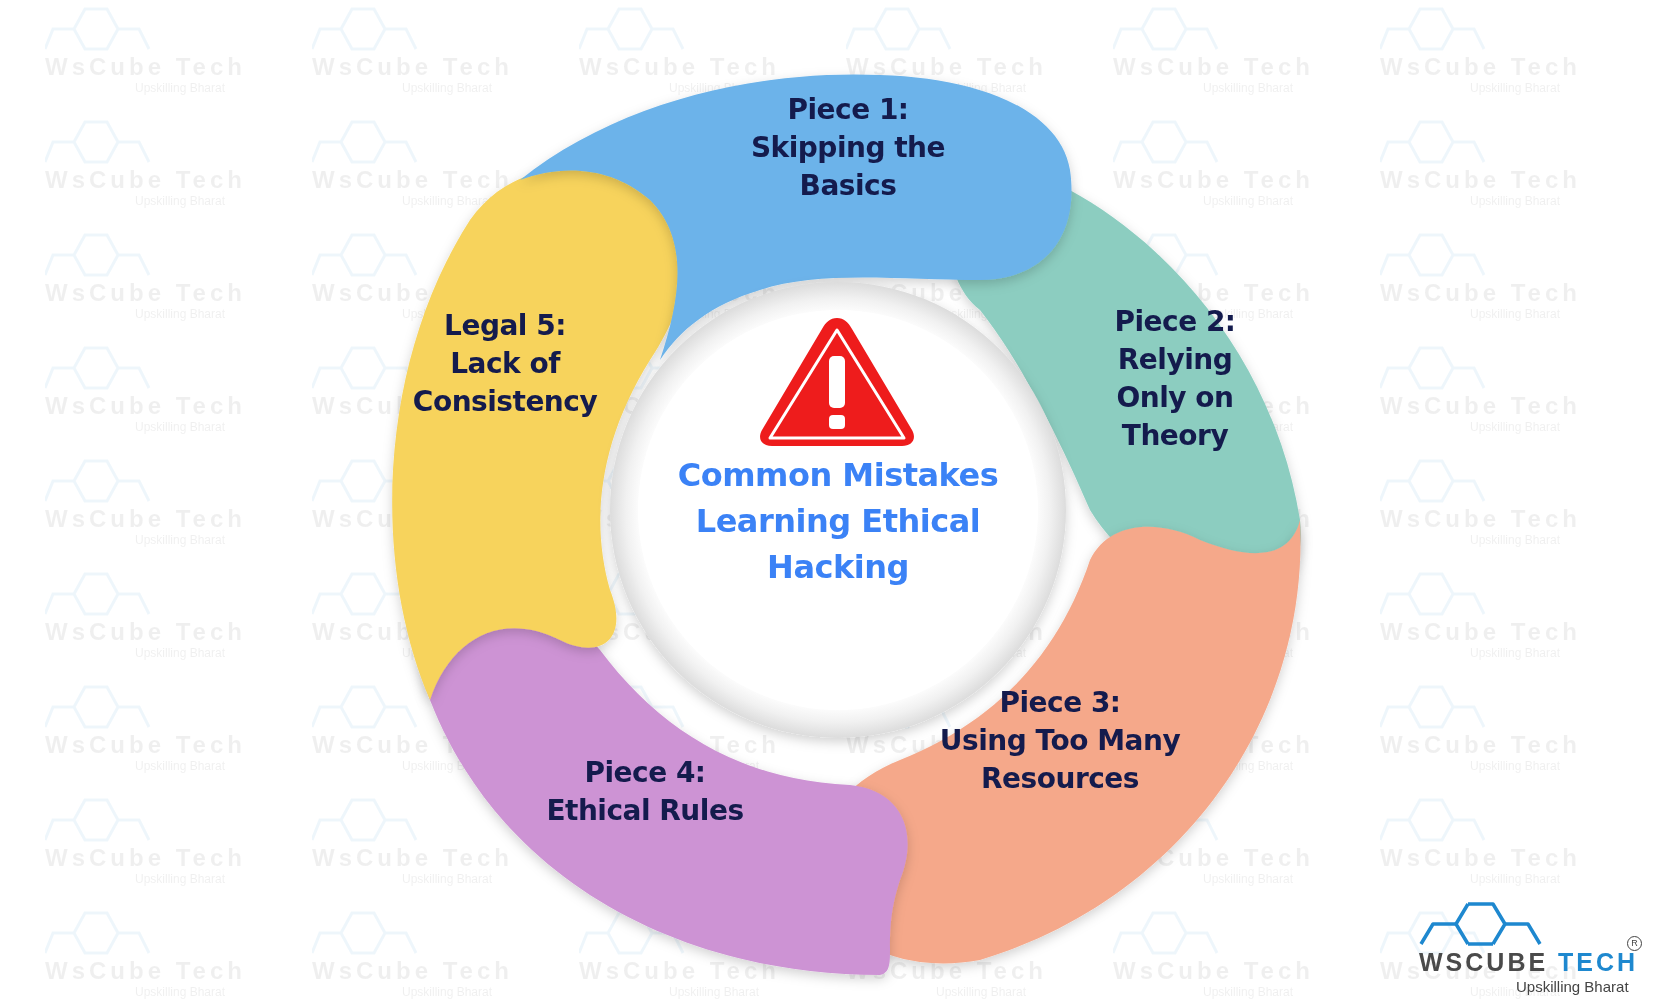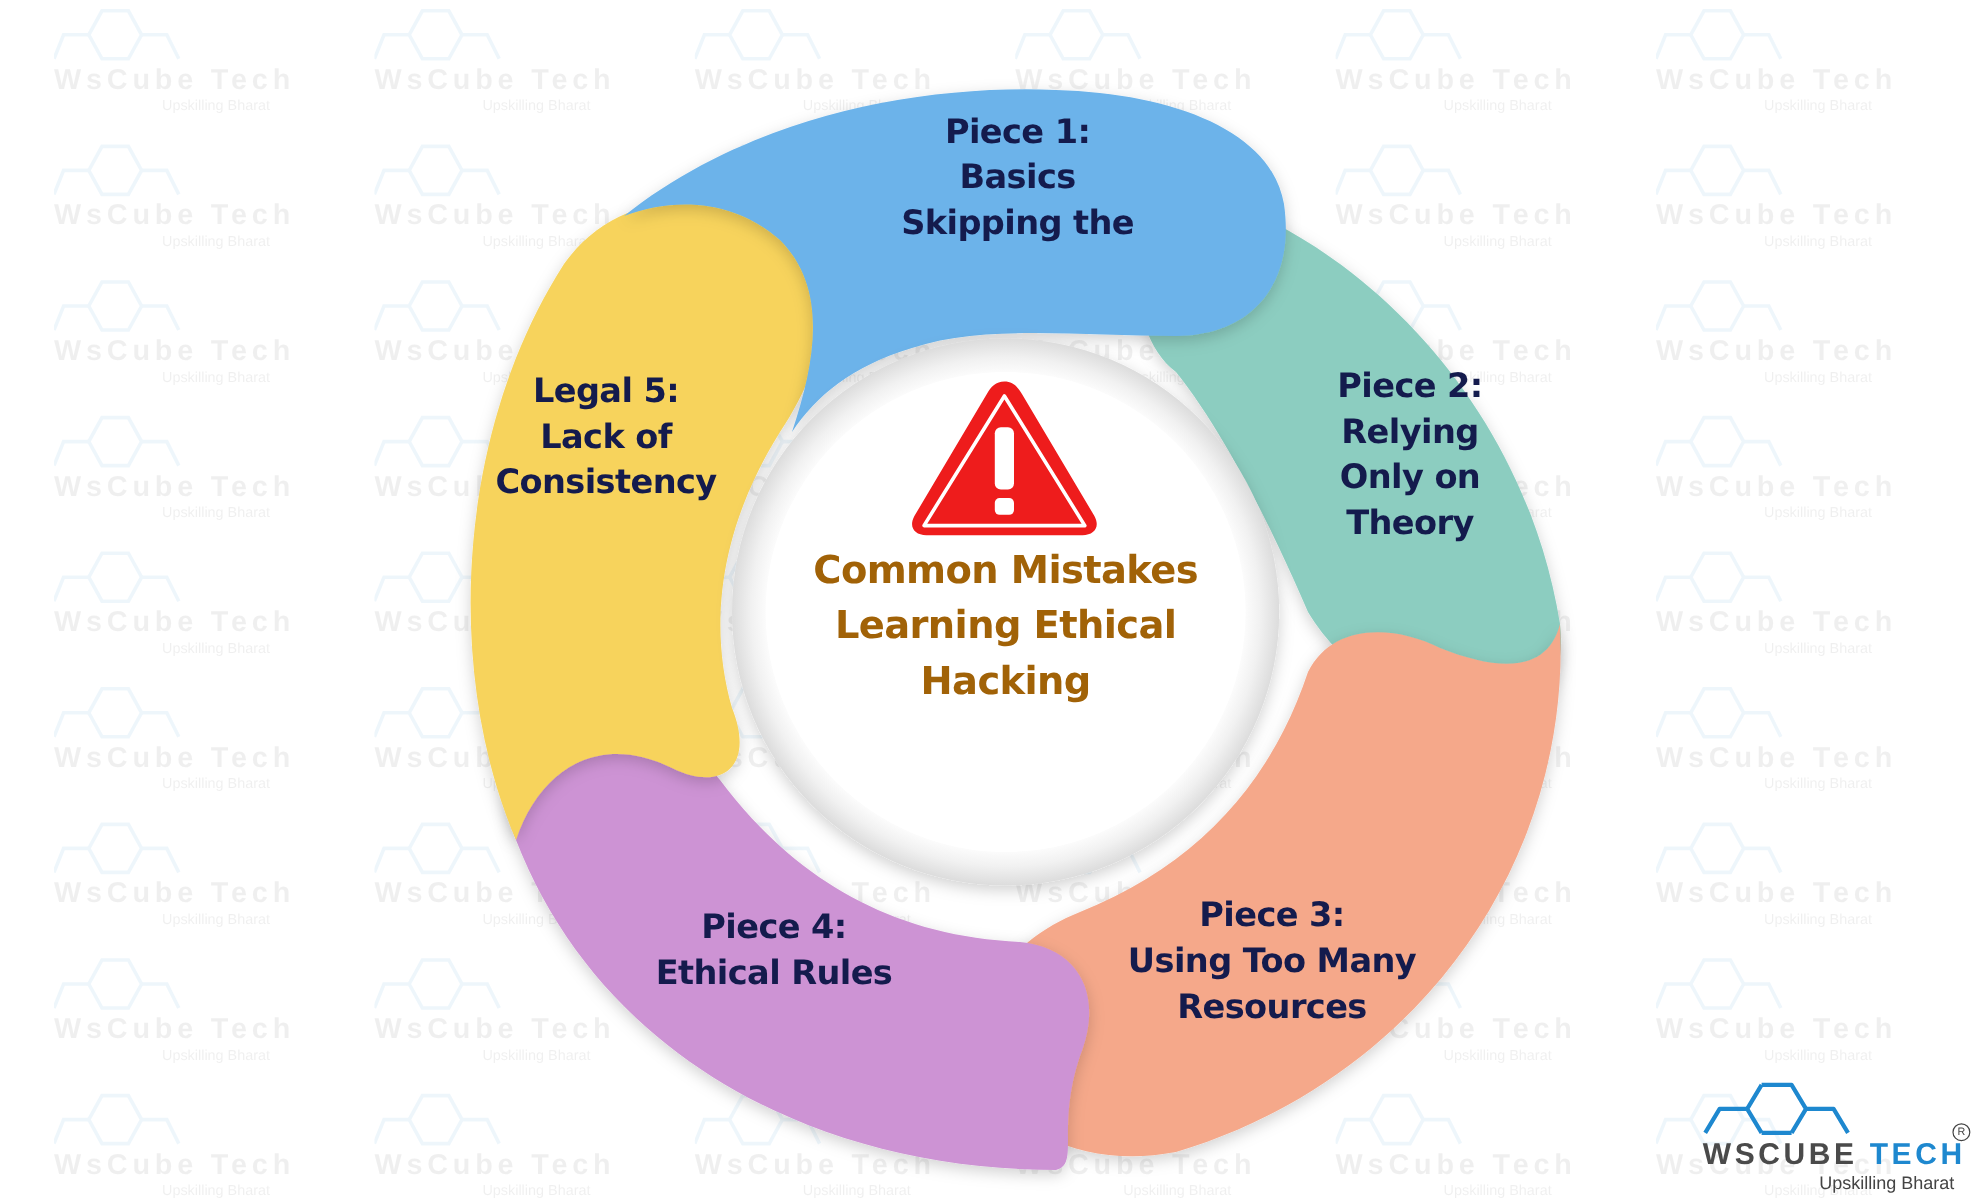--- a/index.html
+++ b/index.html
@@ -40,21 +40,21 @@
     letter-spacing: -0.5px;
   }
   .label span { display: block; white-space: nowrap; }
 
   .center-title {
     position: absolute;
     left: 628px; top: 452px; width: 420px;
     text-align: center;
     font-family: "DejaVu Sans", sans-serif;
     font-weight: bold;
-    color: #a16207;
+    color: #3b82f6;
     font-size: 32px;
     line-height: 46px;
     letter-spacing: -0.5px;
   }
   .center-title span { display: block; white-space: nowrap; }
 
   .warning-icon { position: absolute; left: 756px; top: 312px; }
 
   .brand-logo {
     position: absolute; left: 1413px; top: 900px; width: 230px; height: 95px;
@@ -725,32 +725,32 @@
   </svg>
 
   <div class="center-title">
     <span>Common Mistakes</span>
     <span>Learning Ethical</span>
     <span>Hacking</span>
   </div>
 
   <div class="label" style="left:698px; top:91px; width:300px;">
     <span>Piece 1:</span>
+    <span>Skipping the</span>
     <span>Basics</span>
-    <span>Skipping the</span>
   </div>
 
   <div class="label" style="left:1075px; top:303px; width:200px;">
     <span>Piece 2:</span>
     <span>Relying</span>
     <span>Only on</span>
     <span>Theory</span>
   </div>
 
-  <div class="label" style="left:910px; top:744px; width:300px;">
+  <div class="label" style="left:910px; top:684px; width:300px;">
     <span>Piece 3:</span>
     <span>Using Too Many</span>
     <span>Resources</span>
   </div>
 
   <div class="label" style="left:490px; top:730px; width:310px;margin-top:24px;">
     <span>Piece 4:</span>
     <span>Ethical Rules</span>
   </div>
 

